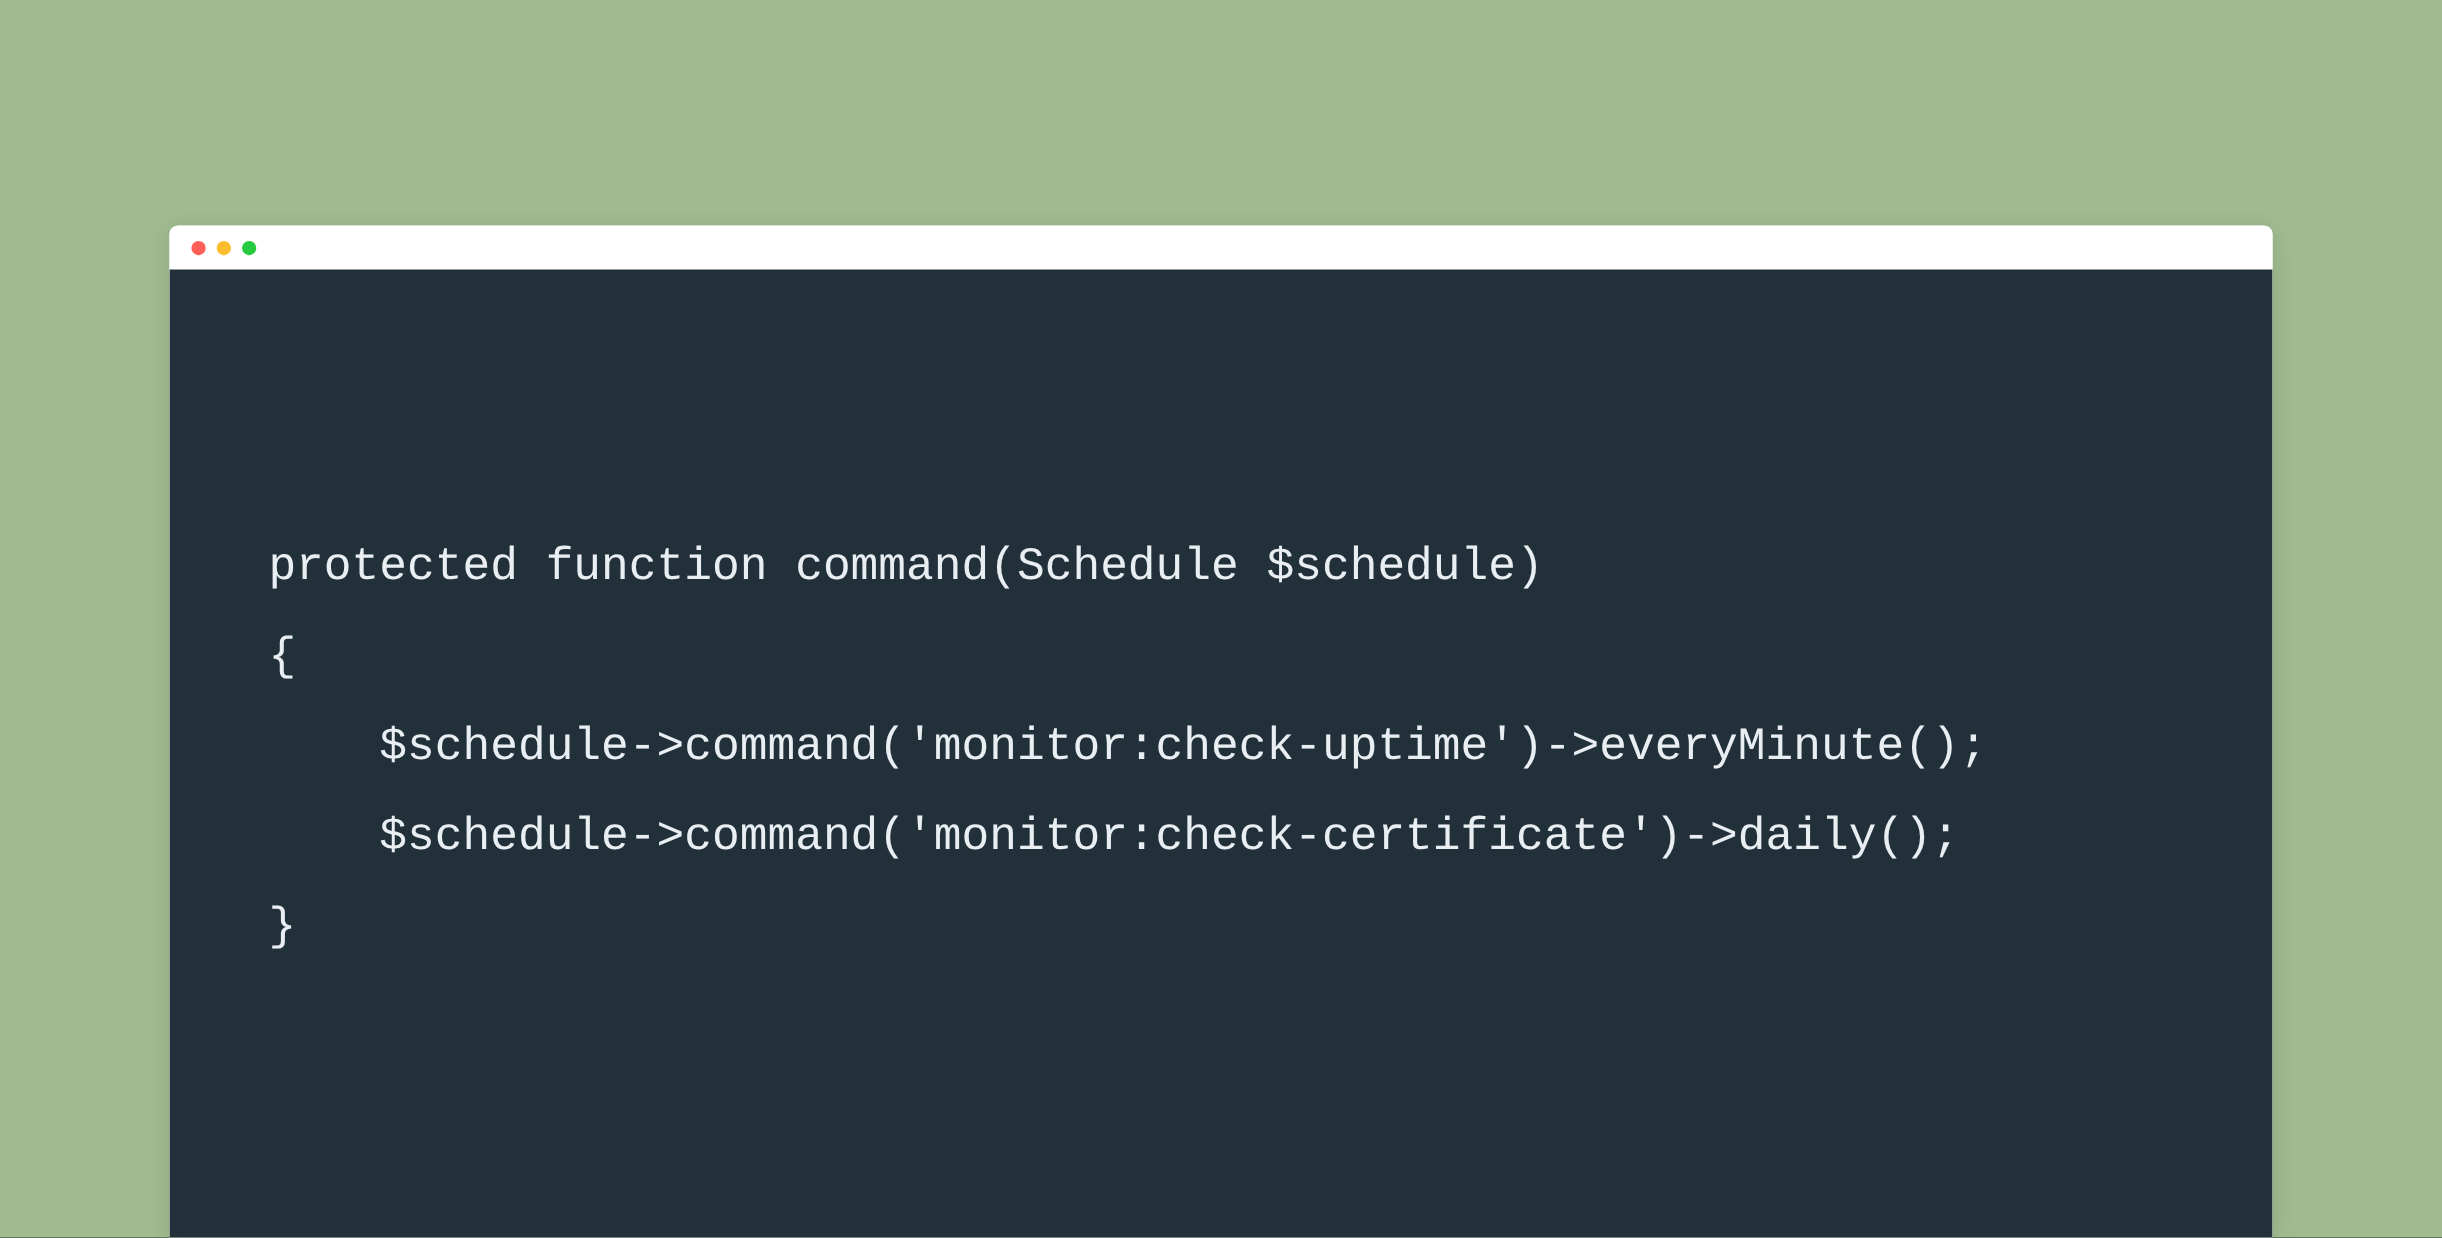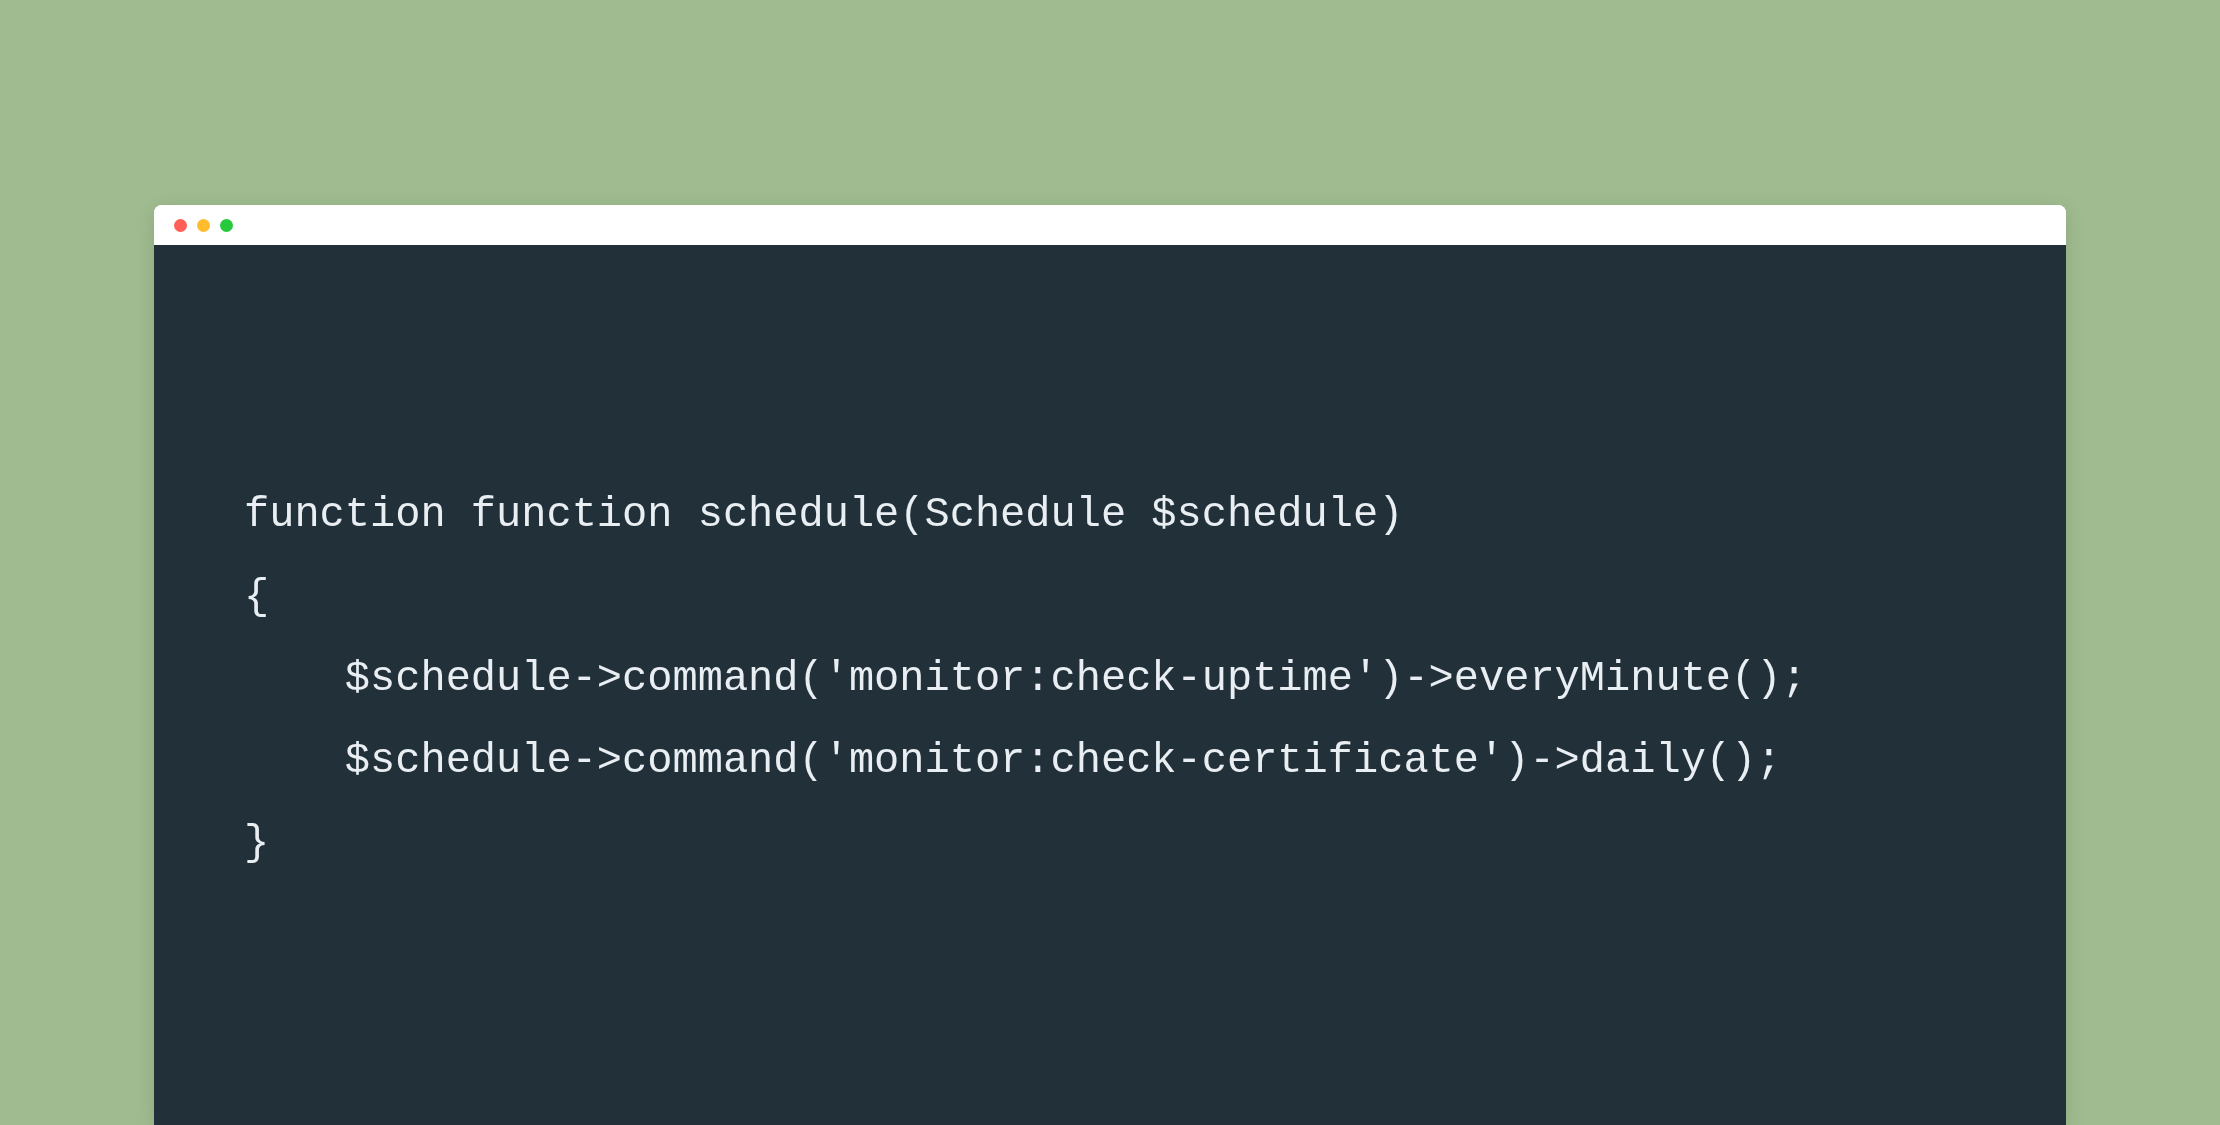--- a/index.html
+++ b/index.html
@@ -72,19 +72,19 @@
 </head>
 <body>
 
 <div class="window">
   <div class="titlebar">
     <div class="traffic-light red"></div>
     <div class="traffic-light yellow"></div>
     <div class="traffic-light green"></div>
   </div>
   <div class="editor">
-    <div class="code"><span>function function schedule(Schedule $schedule)</span>
+    <div class="code"><span>protected function command(Schedule $schedule)</span>
 <span>{</span>
 <span>    $schedule-&gt;command('monitor:check-uptime')-&gt;everyMinute();</span>
 <span>    $schedule-&gt;command('monitor:check-certificate')-&gt;daily();</span>
 <span>}</span></div>
   </div>
 </div>
 
 </body></html>

